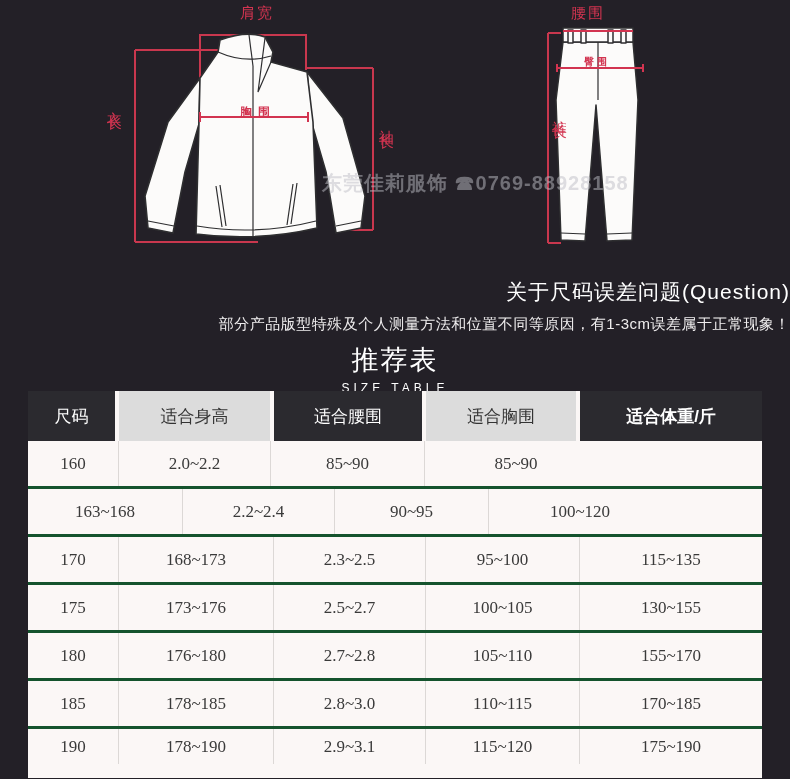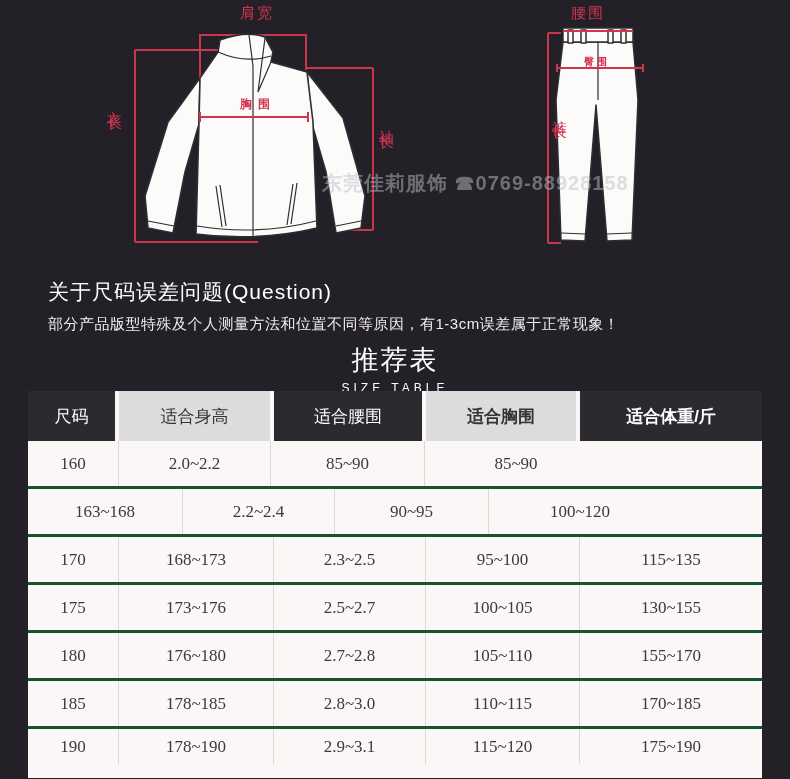--- a/index.html
+++ b/index.html
@@ -42,21 +42,21 @@
     font-size:20px;
     font-weight:bold;
     color:rgba(190,190,198,0.5);
     letter-spacing:1px;
     white-space:nowrap;
   }
   
   .question{
     position:absolute;
     top:278px;left:0;right:0;
-    text-align:left;
+    text-align:right;
     padding-left:48px;
     color:#fff;
   }
   .question-title{
     font-size:21px;
     font-weight:500;
     letter-spacing:1px;
   }
   .question-note{
     margin-top:9px;
@@ -89,21 +89,21 @@
     box-sizing:border-box;
     margin-right:4px;
   }
   .th:last-child{margin-right:0;}
   .th.dark{background:#2b2a2f;color:#ffffff;}
   .th.light{background:#dcdcdc;color:#333;}
   .th.bold{font-weight:700;}
   .th.c1{width:87px;}
   .th.c2{width:151px;}
   .th.c3{width:148px;}
-  .th.c4{width:150px;font-weight:bold;}
+  .th.c4{width:150px;}
   .th.c5{width:182px;}
   .tr{
     display:flex;height:48px;
     border-bottom:3px solid #14532d;
     box-sizing:border-box;
   }
   .tr:last-child{border-bottom:none;height:35px;}
   .td{
     display:flex;align-items:center;justify-content:center;
     font-family:"Liberation Serif","DejaVu Serif",serif;
@@ -171,21 +171,21 @@
       <path d="M66,233 L90,234 M112,234 L137,233"></path>
     </g>
     <g stroke="#d23450" stroke-width="2" fill="none">
       <path d="M68,31 H138"></path>
       <path d="M62,68 H148 M62,64 V72 M148,64 V72"></path>
     </g>
   </svg>
 
   <div class="meas-label" style="left:240px;top:4px;width:52px;">肩宽</div>
   <div class="meas-label vertical" style="left:106px;top:99px;">衣长</div>
-  <div class="meas-label chest-label" style="left:240px;top:98px;">胸围</div>
+  <div class="meas-label chest-label" style="left:240px;top:106px;">胸围</div>
   <div class="meas-label vertical" style="left:378px;top:118px;">袖长</div>
 
   <div class="meas-label" style="left:571px;top:4px;width:52px;">腰围</div>
   <div class="meas-label vertical" style="left:551px;top:108px;">裤长</div>
   <div class="meas-label hip-label" style="left:584px;top:56px;">臀围</div>
 
   <div class="watermark">东莞佳莉服饰 ☎0769-88928158</div>
 
   <div class="question">
     <div class="question-title">关于尺码误差问题(Question)</div>

